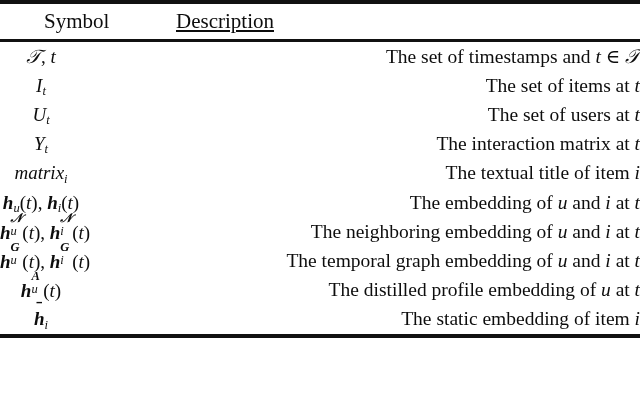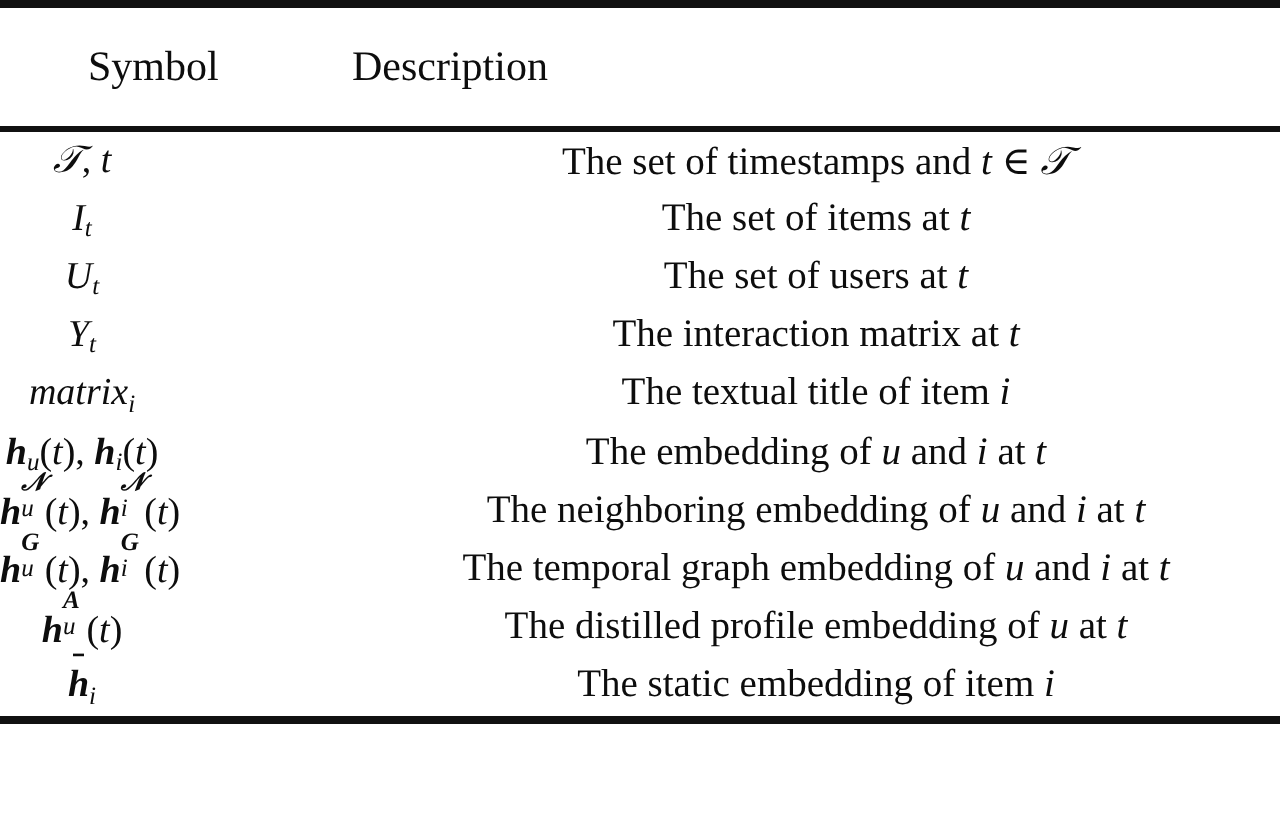--- a/index.html
+++ b/index.html
@@ -38,51 +38,52 @@
     width: 640px;
   }
 
   .head-row {
     height: 35px;
   }
   .head-cell {
     font-size: 21px;
     font-weight: 400;
     text-align: left;
-    padding: 12px;
+    padding: 0;
     vertical-align: middle;
     line-height: 35px;
   }
   .col-sym {
     width: 176px;
   }
   .col-desc {
     width: 464px;
   }
   .head-sym {
     padding-left: 44px;
   }
   .head-desc {
     padding-left: 0px;
+    text-decoration: underline;
   }
 
   .data-row {
     height: 29.2px;
     padding-left: 22px;
   }
   .cell-sym {
     text-align: center;
     padding: 0 0 0 0;
     vertical-align: middle;
     font-size: 19px;
     white-space: nowrap;
     padding-right: 94px;
   }
   .cell-desc {
-    text-align: center;
+    text-align: right;
     padding: 0;
     vertical-align: middle;
     font-size: 19.5px;
     white-space: nowrap;
   }
 
   
   .mi {
     font-style: italic;
   }

